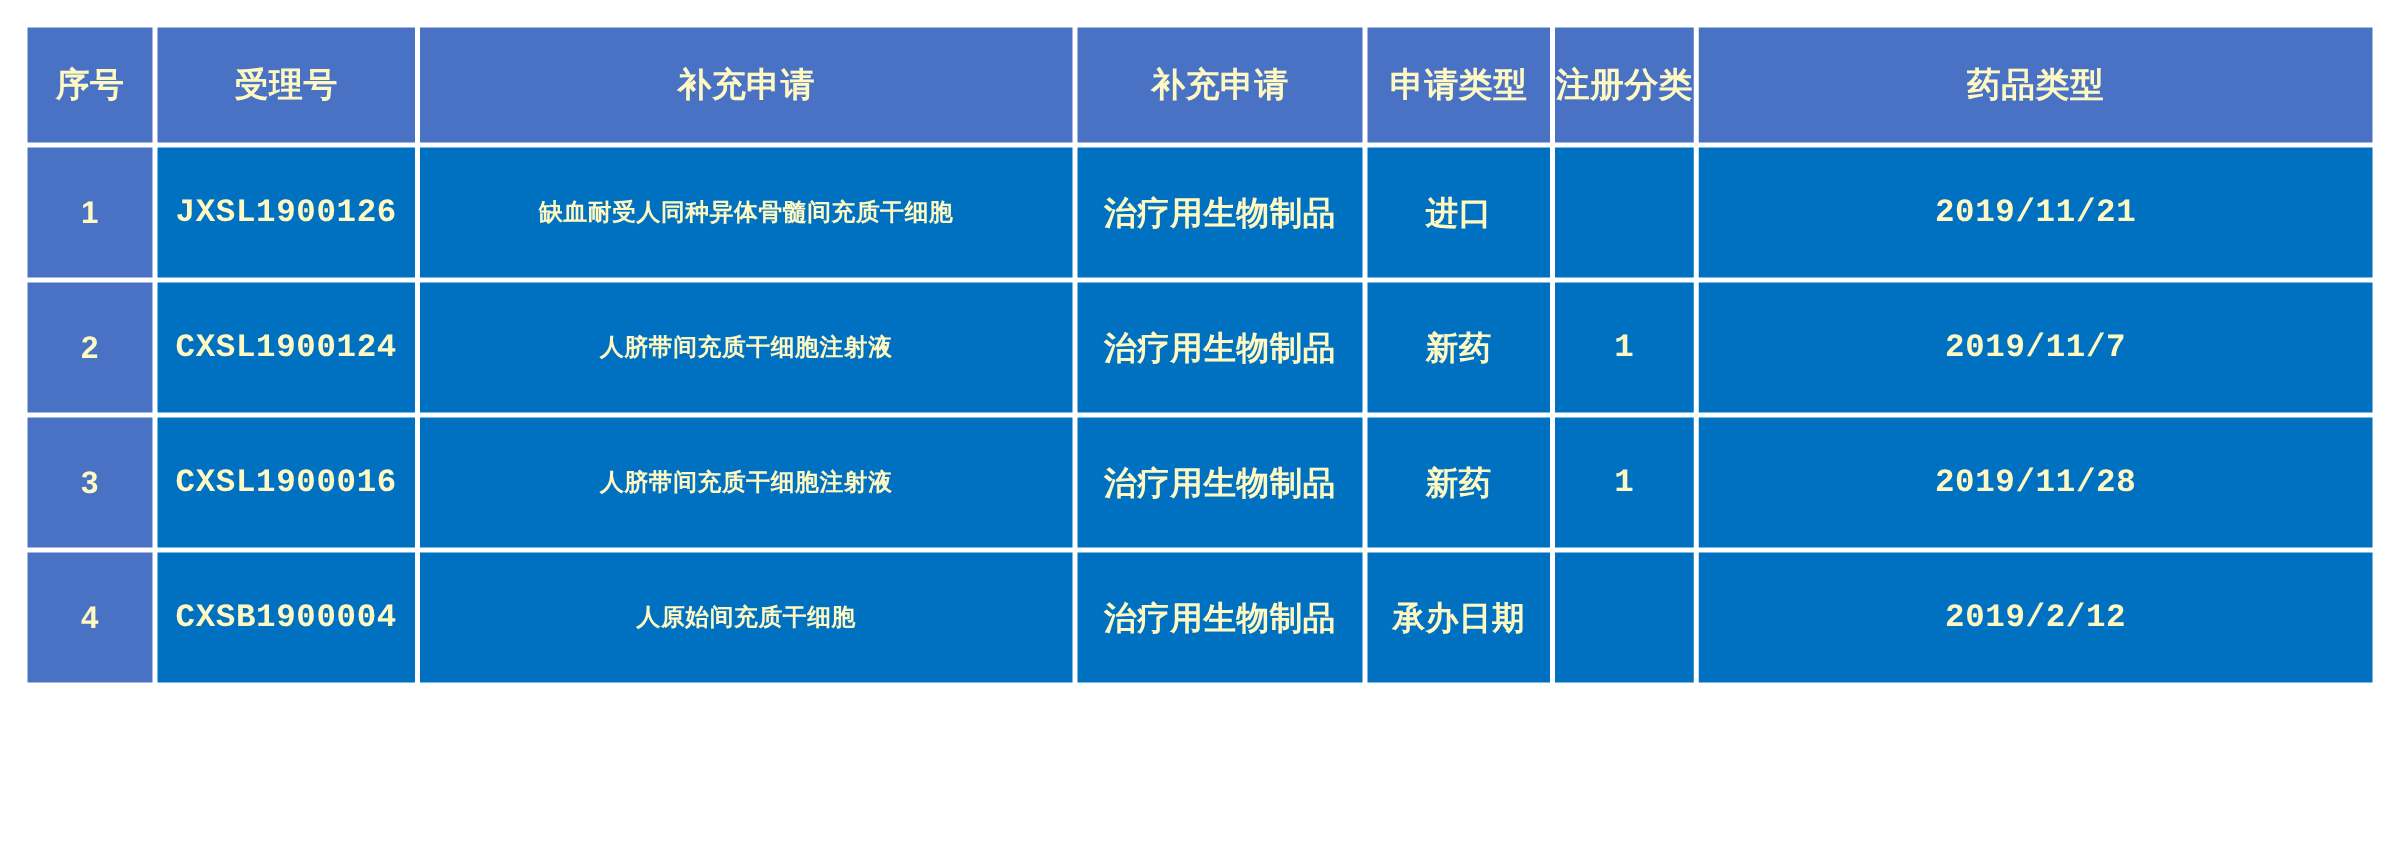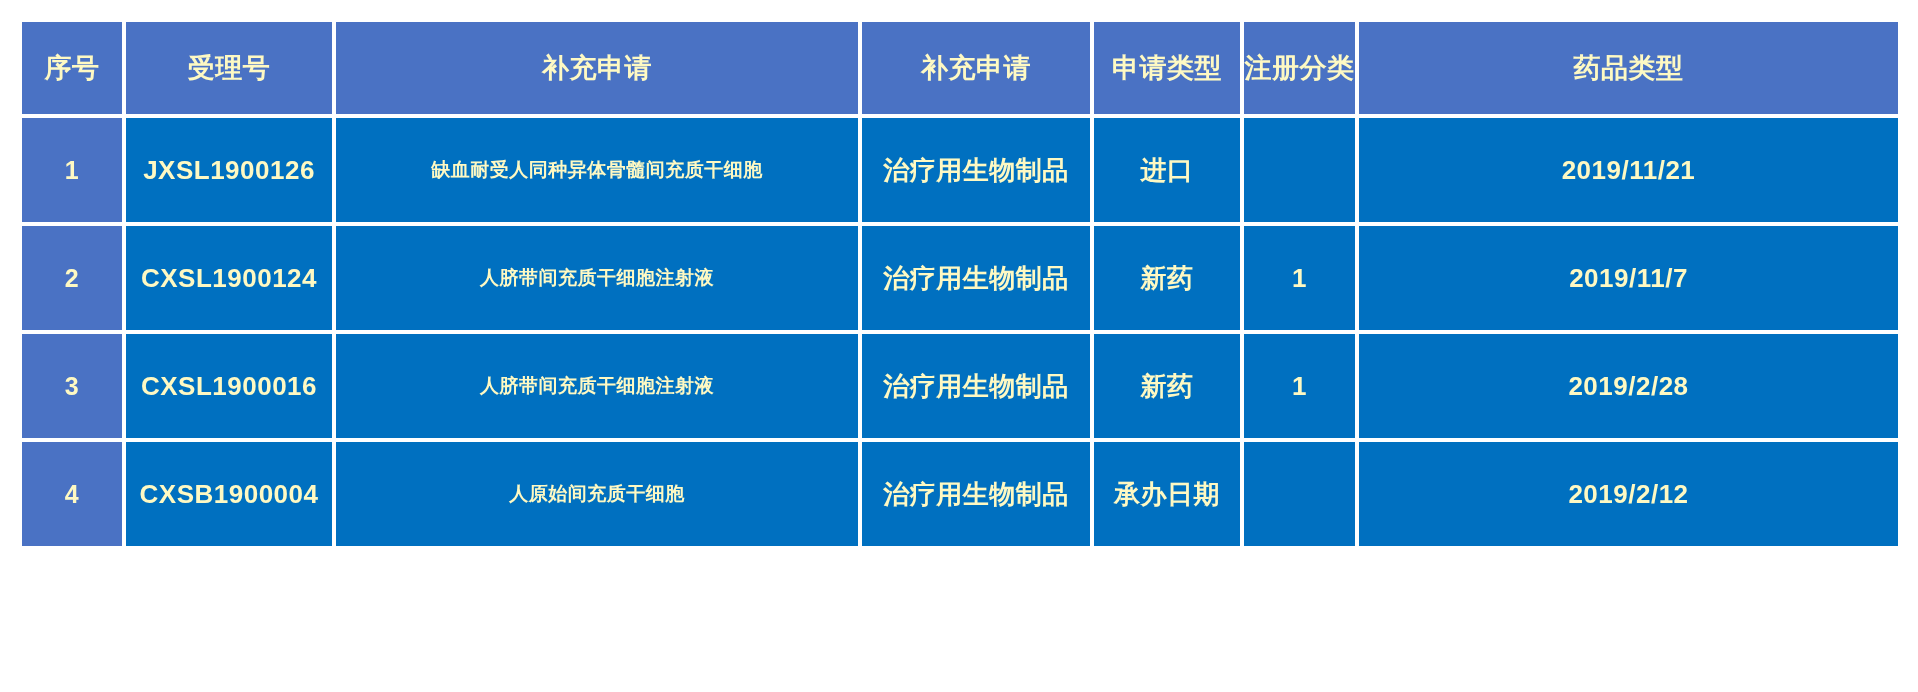--- a/index.html
+++ b/index.html
@@ -53,21 +53,21 @@
   tbody td.idx-cell {
     background: #4a72c4;
     font-size: 25px;
   }
   td.name-cell {
     font-size: 19px;
   }
   td.code-cell,
   td.date-cell,
   td.class-cell {
-    font-family: Liberation Sans, sans-serif;
+    font-family: Liberation Mono, monospace;
     letter-spacing: 1px;
   }
   .col-idx    { width: 100px; }
   .col-code   { width: 206px; }
   .col-name   { width: 522px; }
   .col-type   { width: 228px; }
   .col-apply  { width: 146px; }
   .col-class  { width: 111px; }
   .col-date   { width: 539px; }
 </style>
@@ -115,21 +115,21 @@
         <td class="class-cell">1</td>
         <td class="date-cell">2019/11/7</td>
       </tr>
       <tr>
         <td class="idx-cell">3</td>
         <td class="code-cell">CXSL1900016</td>
         <td class="name-cell">人脐带间充质干细胞注射液</td>
         <td>治疗用生物制品</td>
         <td>新药</td>
         <td class="class-cell">1</td>
-        <td class="date-cell">2019/2/28</td>
+        <td class="date-cell">2019/11/28</td>
       </tr>
       <tr>
         <td class="idx-cell">4</td>
         <td class="code-cell">CXSB1900004</td>
         <td class="name-cell">人原始间充质干细胞</td>
         <td>治疗用生物制品</td>
         <td>承办日期</td>
         <td class="class-cell"></td>
         <td class="date-cell">2019/2/12</td>
       </tr>

